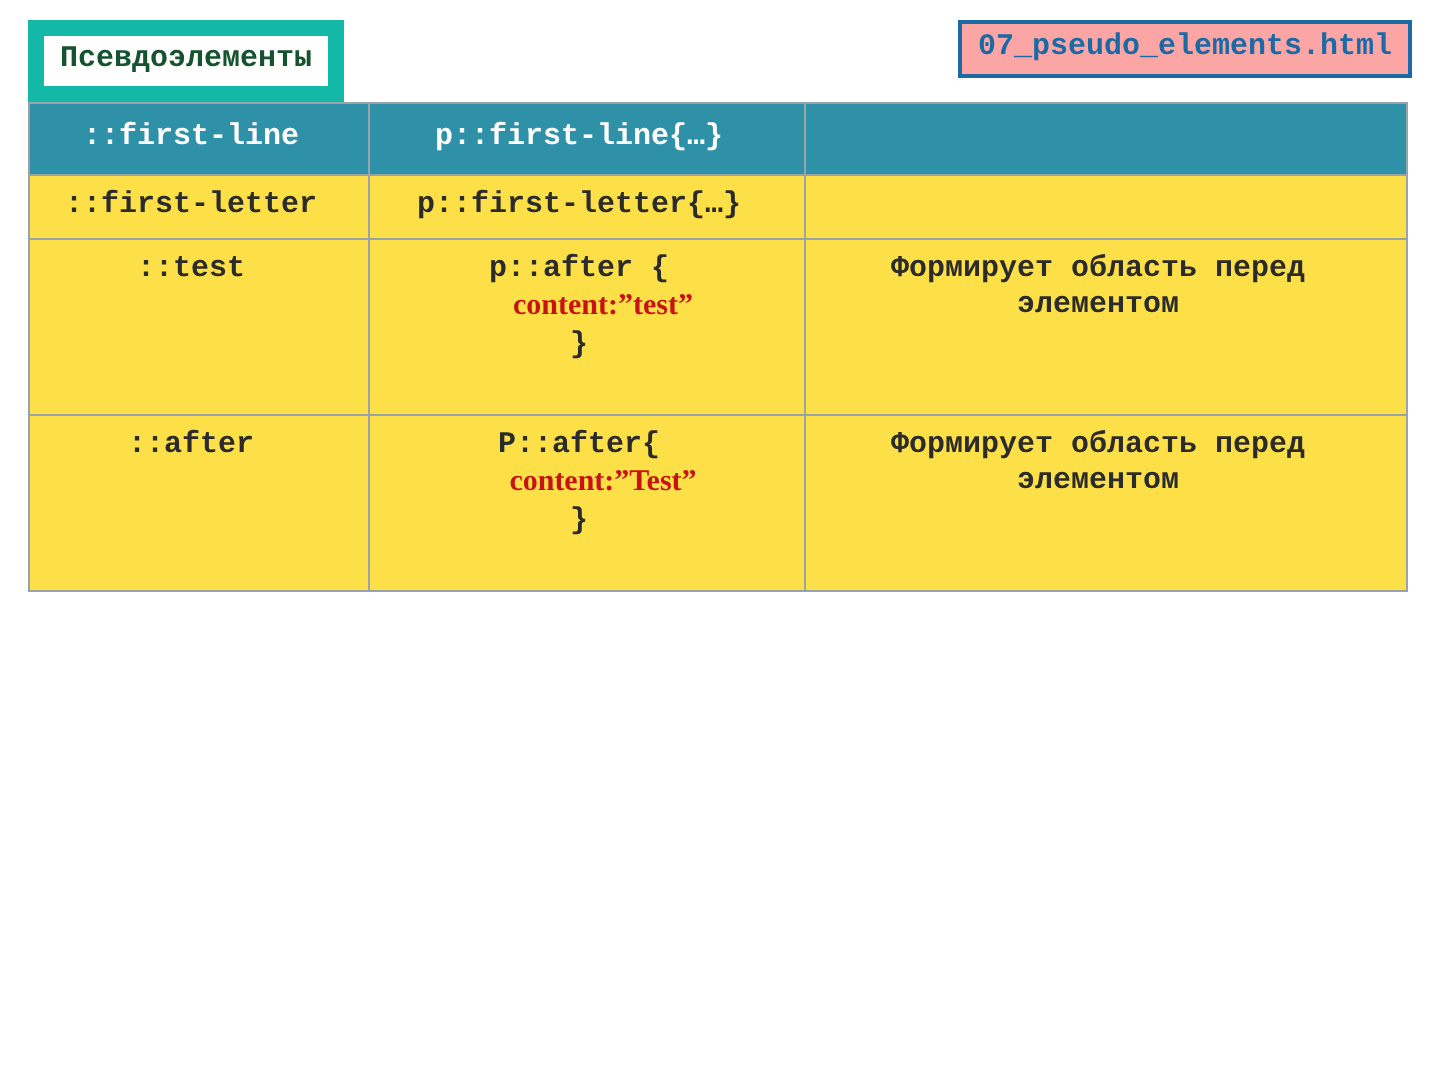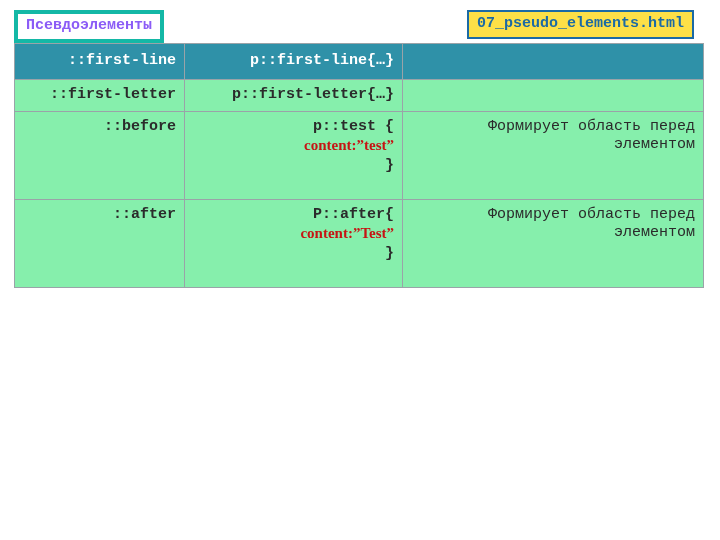--- a/index.html
+++ b/index.html
@@ -17,61 +17,61 @@
     height: 540px;
     padding: 10px 14px;
   }
   .badge {
     display: inline-block;
     padding: 3px 8px 4px 8px;
     font-weight: bold;
     line-height: 1.2;
   }
   .badge-title {
-    border: 4px solid #14b8a6;
-    color: #8b5cf6;
+    border: 8px solid #14b8a6;
+    color: #14532d;
     background: #fff;
   }
   .badge-file {
     border: 2px solid #1b6aa5;
     color: #1b6aa5;
-    background: #fde047;
+    background: #fca5a5;
     position: absolute;
-    right: 26px;
+    right: 14px;
     top: 10px;
   }
   table {
     border-collapse: collapse;
     width: 690px;
     table-layout: fixed;
   }
   col.c1 { width: 170px; }
   col.c2 { width: 218px; }
   col.c3 { width: auto; }
   th, td {
     border: 1px solid #9aa3a8;
     padding: 6px 8px 6px 0;
     vertical-align: top;
-    text-align: right;
+    text-align: center;
     font-weight: bold;
     font-family: "Courier New", Courier, monospace;
     line-height: 1.25;
   }
   thead th {
     background: #2f91a8;
     color: #ffffff;
     font-weight: bold;
     padding-top: 8px;
     padding-bottom: 8px;
   }
-  tbody tr td { background: #86efac; }
+  tbody tr td { background: #fde047; }
   .code-line { white-space: pre; }
   .indent { display: inline-block; padding-left: 24px; }
   .red { color: #c61414; font-family: Liberation Serif, serif; }
-  .desc { font-weight: normal; }
+  .desc { font-weight: bold; }
   .tall td { height: 88px; }
 </style>
 </head>
 <body>
 
 <div class="slide">
 
   <span class="badge badge-title">Псевдоэлементы</span>
 
   <span class="badge badge-file">07_pseudo_elements.html</span>
@@ -90,23 +90,23 @@
       </tr>
     </thead>
     <tbody>
 
     <tr>
           <td>::first-letter</td>
           <td>p::first-letter{…}</td>
           <td class="desc"></td>
         </tr>
         <tr class="tall">
-          <td>::before</td>
+          <td>::test</td>
           <td>
-            <div class="code-line">p::test {</div>
+            <div class="code-line">p::after {</div>
             <div class="code-line"><span class="indent red">content:”test”</span></div>
             <div class="code-line">}</div>
           </td>
           <td class="desc">Формирует область перед элементом</td>
         </tr>
         <tr class="tall">
           <td>::after</td>
           <td>
             <div class="code-line">P::after{</div>
             <div class="code-line"><span class="indent red">content:”Test”</span></div>

